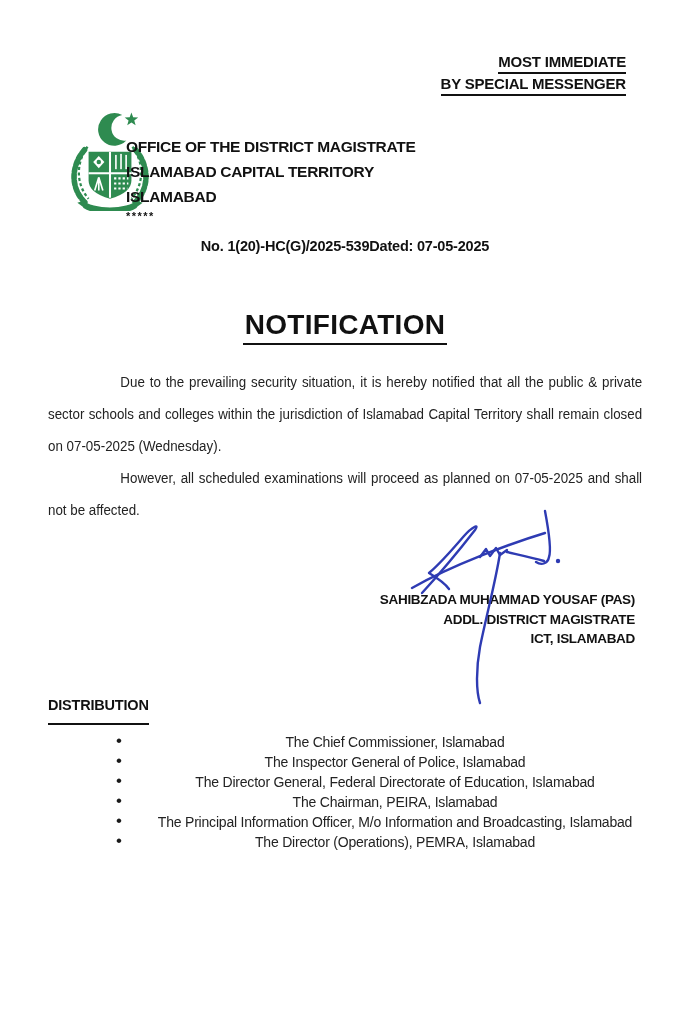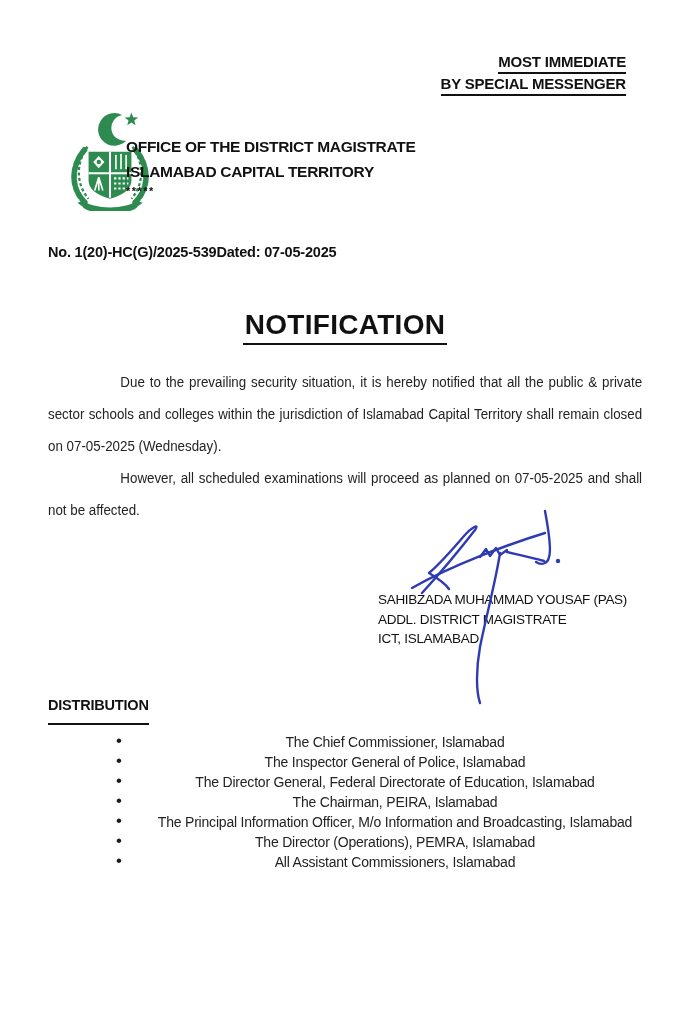--- a/index.html
+++ b/index.html
@@ -30,42 +30,42 @@
   .emblem{position:absolute;left:56px;top:101px;width:108px;height:102px;}
   
   .office-block{
     position:absolute;top:126px;left:126px;width:420px;
     text-align:left;font-weight:bold;font-size:15.5px;line-height:25px;
     color:var(--hd);letter-spacing:-0.3px;
   }
   .office-block .stars{font-size:11px;line-height:12px;letter-spacing:1.5px;margin-top:1px;}
   
   .ref-row{
-    position:absolute;top:236px;left:48px;right:48px;
-    display:flex;justify-content:flex-start;
+    position:absolute;top:230px;left:48px;right:48px;
+    display:flex;justify-content:center;
     font-weight:bold;font-size:14.5px;color:var(--hd);letter-spacing:-0.2px;
   }
   
   .doc-title{position:absolute;top:301px;left:0;width:100%;text-align:center;}
   .doc-title span{
     display:inline-block;font-weight:bold;font-size:28px;letter-spacing:0.3px;
     color:var(--hd);border-bottom:2.5px solid var(--hd);padding:0 2px 2px 2px;
   }
   
   .body-text{
     position:absolute;top:358px;left:48px;width:690px;
     transform:scaleX(0.861);transform-origin:0 0;
     font-size:15.5px;line-height:32px;text-align:justify;color:#232323;
   }
   .body-text p{text-indent:84px;margin:0;}
   
   .sig-svg{position:absolute;left:392px;top:497px;width:195px;height:200px;z-index:3;}
   .signatory{
     position:absolute;top:582px;left:378px;width:257px;z-index:2;
-    text-align:left;font-weight:normal;font-size:13.5px;line-height:19.5px;
+    text-align:right;font-weight:bold;font-size:13.5px;line-height:19.5px;
     color:var(--hd);letter-spacing:-0.3px;
   }
   
   .dist-head{position:absolute;top:688px;left:48px;}
   .dist-head span{
     display:inline-block;font-weight:bold;font-size:14.5px;color:var(--hd);
     letter-spacing:-0.2px;border-bottom:2px solid var(--hd);padding-bottom:10px;
   }
   .dist-list{position:absolute;top:724px;left:114px;right:40px;list-style:none;}
   .dist-list li{
@@ -118,20 +118,21 @@
         <path d="M-15 16 L-11 3 M-11 16 L-11 3 M-7 16 L-11 3" stroke="#ffffff" stroke-width="1.6" fill="none"></path>
 
         <path d="M4 4 H18 M4 9 H18 M4 14 H17" stroke="#ffffff" stroke-width="2" stroke-dasharray="2.2 2" fill="none"></path>
       </g>
     </g>
   </svg>
 
   <div class="office-block">
     <div>OFFICE OF THE DISTRICT MAGISTRATE</div>
     <div>ISLAMABAD CAPITAL TERRITORY</div>
+    <div>ISLAMABAD</div>
     <div class="stars">*****</div>
   </div>
 
   <div class="ref-row">
     <span>No. 1(20)-HC(G)/2025-539</span>
     <span>Dated: 07-05-2025</span>
   </div>
 
   <div class="doc-title">
     <span>NOTIFICATION</span>
@@ -170,16 +171,15 @@
   <div class="dist-head">
     <span>DISTRIBUTION</span>
   </div>
   <ul class="dist-list">
     <li>The Chief Commissioner, Islamabad</li>
     <li>The Inspector General of Police, Islamabad</li>
     <li>The Director General, Federal Directorate of Education, Islamabad</li>
     <li>The Chairman, PEIRA, Islamabad</li>
     <li>The Principal Information Officer, M/o Information and Broadcasting, Islamabad</li>
     <li>The Director (Operations), PEMRA, Islamabad</li>
-    <li>All Assistant Commissioners, Islamabad</li>
   </ul>
 
 </div>
 
 </body></html>

